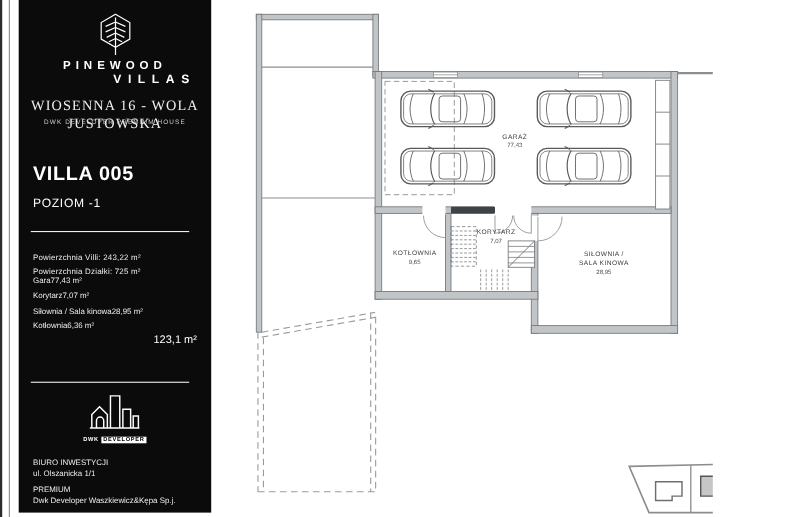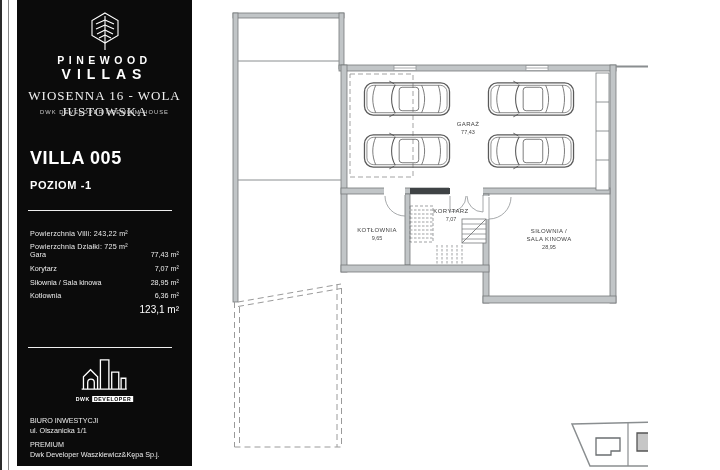--- a/index.html
+++ b/index.html
@@ -6,30 +6,30 @@
   .canvas{position:relative;width:648px;height:470px;background:#fff;overflow:hidden;
           font-family:"Liberation Sans", sans-serif;}
   .page-edge{position:absolute;left:8px;top:0;width:1px;height:470px;background:#8a8a8a;}
   .page-edge2{position:absolute;left:0;top:0;width:2px;height:470px;background:#2b2b2b;}
 
   
   .sidebar{position:absolute;left:17px;top:0;width:175px;height:466px;background:#0b0b0b;color:#fff;}
   .sb-center{position:absolute;left:0;width:100%;text-align:center;}
   .brand-logo{position:absolute;left:50%;top:12px;transform:translateX(-50%);}
   .brand1{top:54px;font-size:10.5px;letter-spacing:4.5px;font-weight:bold;}
-  .brand2{top:66px;font-size:14px;letter-spacing:6px;font-weight:bold;}
+  .brand2{top:66px;font-size:11px;letter-spacing:6px;font-weight:bold;margin-left:36px;}
   .addr{top:88px;font-size:13px;letter-spacing:1px;color:#f0f0f0;font-family:Liberation Serif, serif;}
   .tagline{top:109px;font-size:5.8px;letter-spacing:1px;color:#c9c9c9;}
   .villa{position:absolute;left:13px;top:148px;font-size:18px;font-weight:bold;letter-spacing:.6px;}
-  .level{position:absolute;left:13px;top:179px;font-size:11px;letter-spacing:.6px;font-weight:bold;}
+  .level{position:absolute;left:13px;top:179px;font-size:11px;letter-spacing:.6px;}
   .sb-hr{position:absolute;left:11px;width:144px;height:1px;background:#efefef;border:0;margin:0;}
   .hr1{top:210px;} .hr2{top:347px;}
   .summary{position:absolute;left:13px;top:227px;font-size:7.2px;line-height:13px;color:#ececec;letter-spacing:.2px;}
   .roomtab{position:absolute;left:13px;top:248px;width:149px;font-size:7.2px;color:#ececec;}
-  .roomtab .row{display:flex;justify-content:space-between;line-height:13.8px;}
+  .roomtab .row{display:flex;line-height:13.8px;}
   .roomtab .total{text-align:right;font-weight:normal;font-size:10px;line-height:14px;color:#fff;}
   .dwk-logo{position:absolute;left:50%;top:358px;transform:translateX(-50%);text-align:center;}
   .dwk-chip{margin-top:2px;font-size:5.2px;letter-spacing:.6px;white-space:nowrap;}
   .dwk-chip .w{color:#fff;font-weight:bold;}
   .dwk-chip .b{background:#fff;color:#000;font-weight:bold;padding:0 2px;}
   .office{position:absolute;left:13px;top:416px;font-size:7.2px;line-height:10px;color:#ececec;}
   .investor{position:absolute;left:13px;top:440px;font-size:7.2px;line-height:10px;color:#ececec;}
 
   
   .plan-svg{position:absolute;left:0;top:0;}

